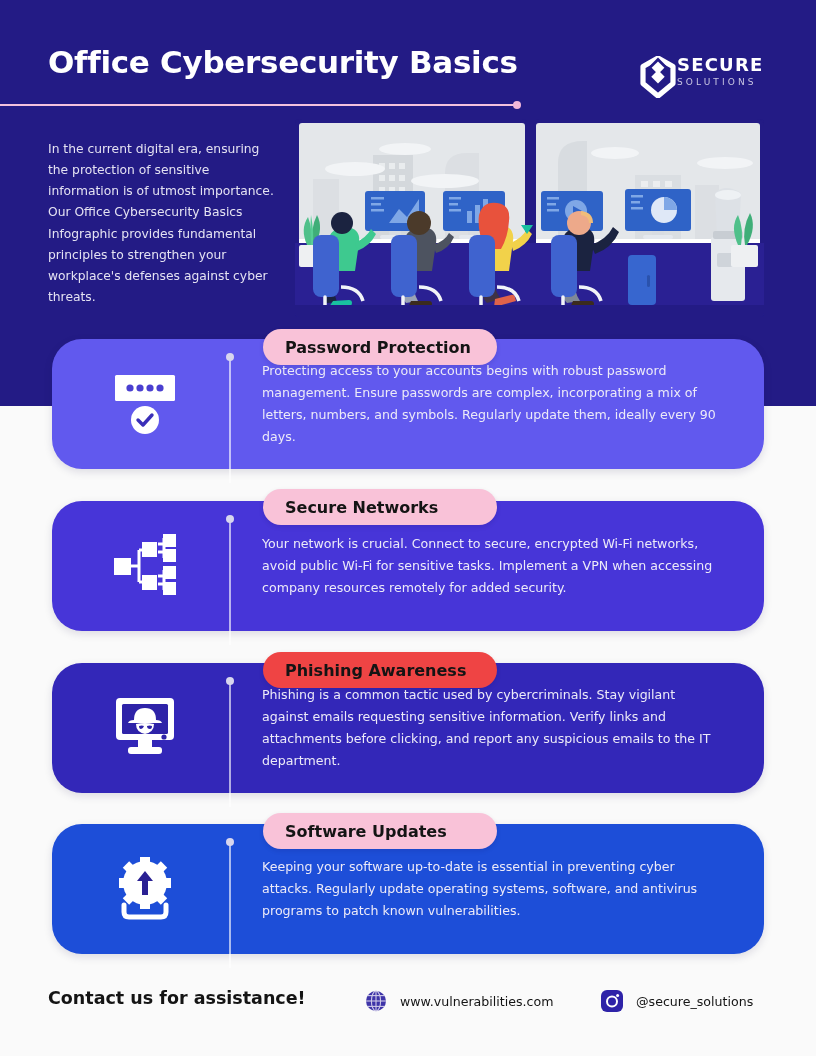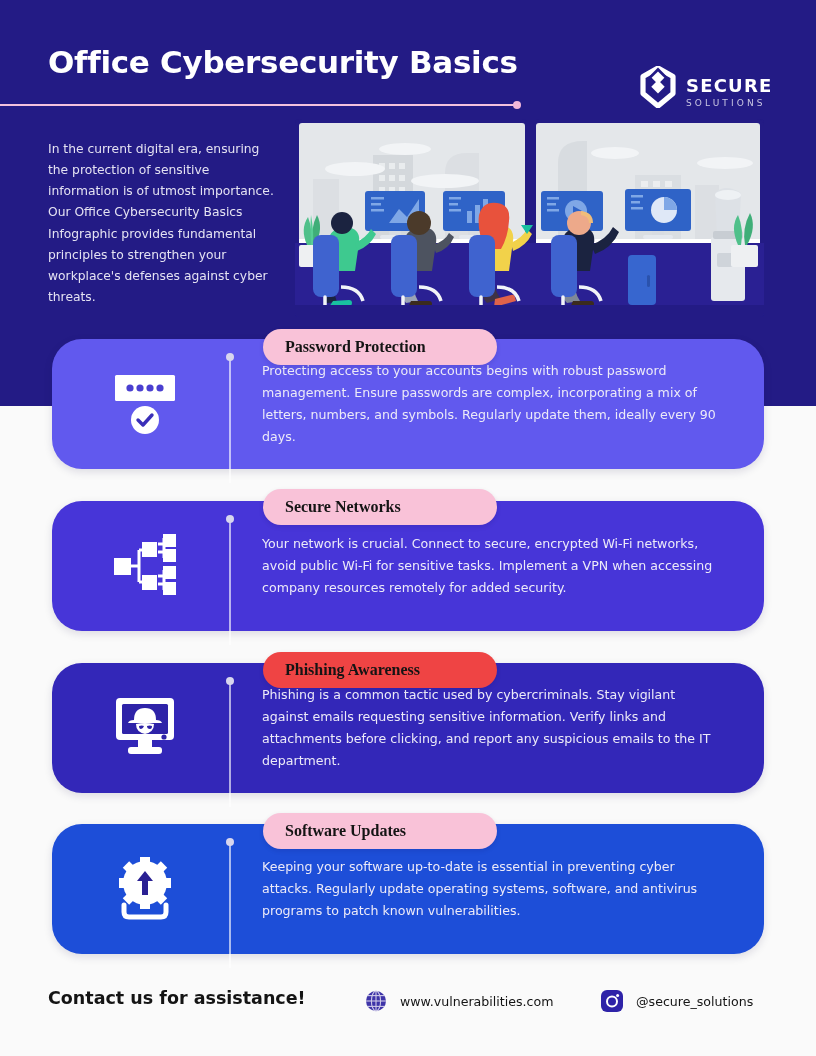--- a/index.html
+++ b/index.html
@@ -24,21 +24,21 @@
   }
   .title-rule {
     position: absolute; left: 0px; top: 104px; width: 514px; height: 2px;
     background: #F3C2DE;
   }
   .title-dot {
     position: absolute; left: 513px; top: 101px; width: 8px; height: 8px;
     border-radius: 50%; background: #F3B8DA;
   }
 
-  .logo { position: absolute; left: 639px; top: 66px; display: flex; align-items: flex-end; gap: 9px; }
+  .logo { position: absolute; left: 639px; top: 56px; display: flex; align-items: flex-start; }
   .logo-mark { width: 38px; height: 42px; flex: 0 0 auto; }
   .logo-text { display: flex; flex-direction: column; line-height: 1; }
   .logo-main {
     font-weight: 700; font-size: 18px; letter-spacing: 1.2px; color: #ffffff;
   }
   .logo-sub {
     font-weight: 400; font-size: 9px; letter-spacing: 3.1px; color: #c9c6e2; margin-top: 4px;
   }
 
   .intro {
@@ -76,21 +76,21 @@
     font-size: 12.6px; line-height: 1.76; color: #eceaf8;
   }
   .pill {
     position: absolute; left: 263px;
     height: 36px; min-width: 234px;
     background: #F9C2D8; border-radius: 18px;
     display: flex; align-items: center; padding: 0 22px;
     box-shadow: 0 2px 5px rgba(20,12,70,0.12);
   }
   .pill span {
-    font-weight: 700; font-size: 16px; color: #141414; white-space: nowrap; font-family: Liberation Serif, serif;
+    font-weight: 700; font-size: 16px; color: #141414; white-space: nowrap;
   }
 
   
   .footer { position: absolute; left: 0; top: 975px; width: 804px; height: 60px; }
   .footer-title {
     position: absolute; left: 48px; top: 13px;
     font-weight: 700; font-size: 17.5px; color: #141414; white-space: nowrap;
   }
   .contact {
     position: absolute; display: flex; align-items: center; gap: 12px;

